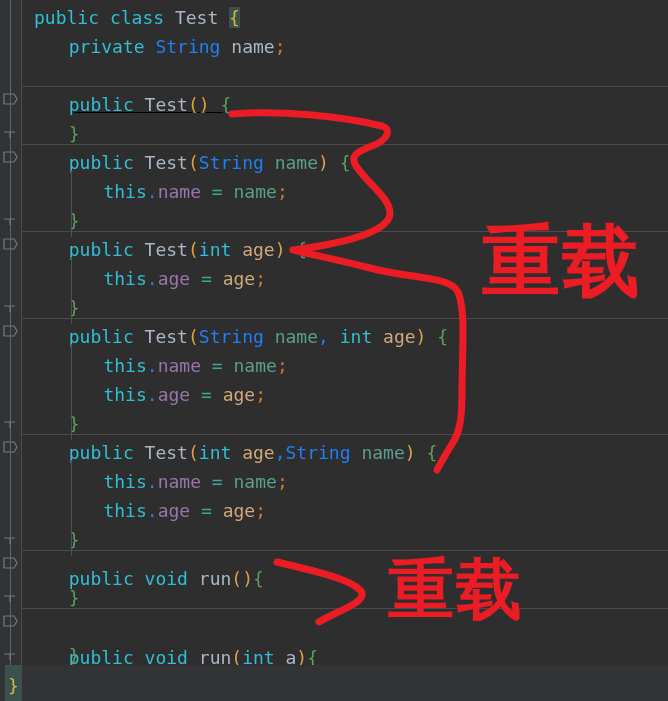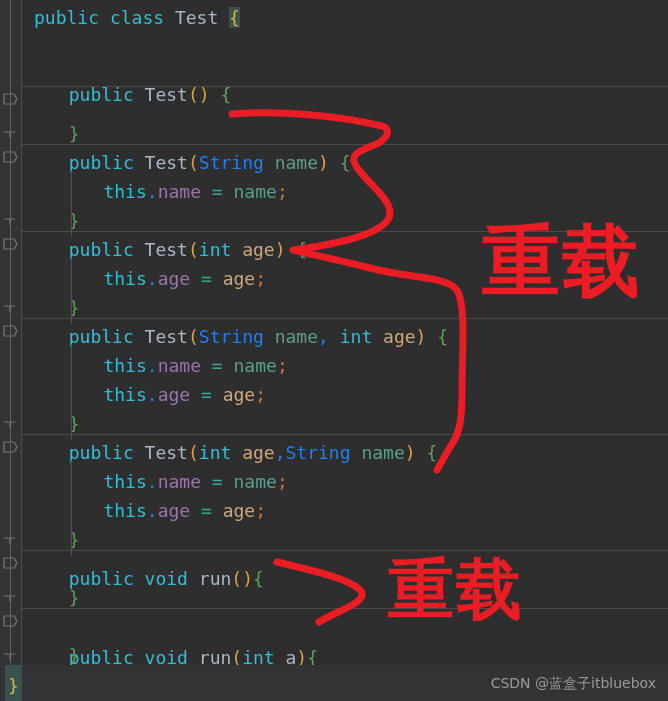--- a/index.html
+++ b/index.html
@@ -224,21 +224,22 @@
       </div>
       <div class="fold-marker" style="top: 653px;">
         <svg width="15" height="8" viewBox="0 0 15 8">
           <path d="M1 1 H12 M7 1 V7" fill="none" stroke="#787878" stroke-width="1.2"></path>
         </svg>
       </div>
     </div>
 
   <div id="code">
       <div class="line" style="top: 3px; padding-left: 12px;"><span class="kw">public</span><span class="plain"> </span><span class="kw">class</span><span class="plain"> </span><span class="cls">Test</span><span class="plain"> </span><span class="gold brace-hl">{</span></div>
-      <div class="line" style="top: 80px; padding-left: 46.72px;"><span class="kw">public</span><span class="plain"> </span><span class="cls">Test</span><span class="paren">(</span><span class="paren">)</span><span class="plain"> </span><span class="brace">{</span></div>
+      <div class="line" style="top: 32px; padding-left: 46.72px;"><span class="kw">private</span><span class="plain"> </span><span class="type">String</span><span class="plain"> </span><span class="cls">name</span><span class="semi">;</span></div>
+      <div class="line" style="top: 90px; padding-left: 46.72px; text-decoration: underline;"><span class="kw">public</span><span class="plain"> </span><span class="cls">Test</span><span class="paren">(</span><span class="paren">)</span><span class="plain"> </span><span class="brace">{</span></div>
       <div class="line" style="top: 119px; padding-left: 46.72px;"><span class="brace">}</span></div>
       <div class="line" style="top: 148px; padding-left: 46.72px;"><span class="kw">public</span><span class="plain"> </span><span class="cls">Test</span><span class="paren">(</span><span class="type">String</span><span class="plain"> </span><span class="prmg">name</span><span class="paren">)</span><span class="plain"> </span><span class="brace">{</span></div>
       <div class="line" style="top: 177px; padding-left: 81.44px;"><span class="kw">this</span><span class="dot">.</span><span class="fld">name</span><span class="plain"> </span><span class="op">=</span><span class="plain"> </span><span class="prmg">name</span><span class="semi">;</span></div>
       <div class="line" style="top: 206px; padding-left: 46.72px;"><span class="brace">}</span></div>
       <div class="line" style="top: 235px; padding-left: 46.72px;"><span class="kw">public</span><span class="plain"> </span><span class="cls">Test</span><span class="paren">(</span><span class="kw">int</span><span class="plain"> </span><span class="prm">age</span><span class="paren">)</span><span class="plain"> </span><span class="brace">{</span></div>
       <div class="line" style="top: 264px; padding-left: 81.44px;"><span class="kw">this</span><span class="dot">.</span><span class="fld">age</span><span class="plain"> </span><span class="op">=</span><span class="plain"> </span><span class="prm">age</span><span class="semi">;</span></div>
       <div class="line" style="top: 293px; padding-left: 46.72px;"><span class="brace">}</span></div>
       <div class="line" style="top: 322px; padding-left: 46.72px;"><span class="kw">public</span><span class="plain"> </span><span class="cls">Test</span><span class="paren">(</span><span class="type">String</span><span class="plain"> </span><span class="prmg">name</span><span class="type">,</span><span class="plain"> </span><span class="kw">int</span><span class="plain"> </span><span class="prm">age</span><span class="paren">)</span><span class="plain"> </span><span class="brace">{</span></div>
       <div class="line" style="top: 351px; padding-left: 81.44px;"><span class="kw">this</span><span class="dot">.</span><span class="fld">name</span><span class="plain"> </span><span class="op">=</span><span class="plain"> </span><span class="prmg">name</span><span class="semi">;</span></div>
       <div class="line" style="top: 380px; padding-left: 81.44px;"><span class="kw">this</span><span class="dot">.</span><span class="fld">age</span><span class="plain"> </span><span class="op">=</span><span class="plain"> </span><span class="prm">age</span><span class="semi">;</span></div>
@@ -285,14 +286,13 @@
 
     <path d="M 277 562
              C 310 570, 348 578, 360 590
              C 368 598, 352 606, 334 614
              C 326 618, 322 620, 319 622" fill="none" stroke="#ec1c24" stroke-width="7" stroke-linecap="round" stroke-linejoin="round"></path>
   </svg>
 
   <div class="cjk-label" id="label-1">重载</div>
   <div class="cjk-label" id="label-2">重载</div>
 
-  <div id="watermark">CSDN @蓝盒子itbluebox</div>
 </div>
 
 </body></html>

